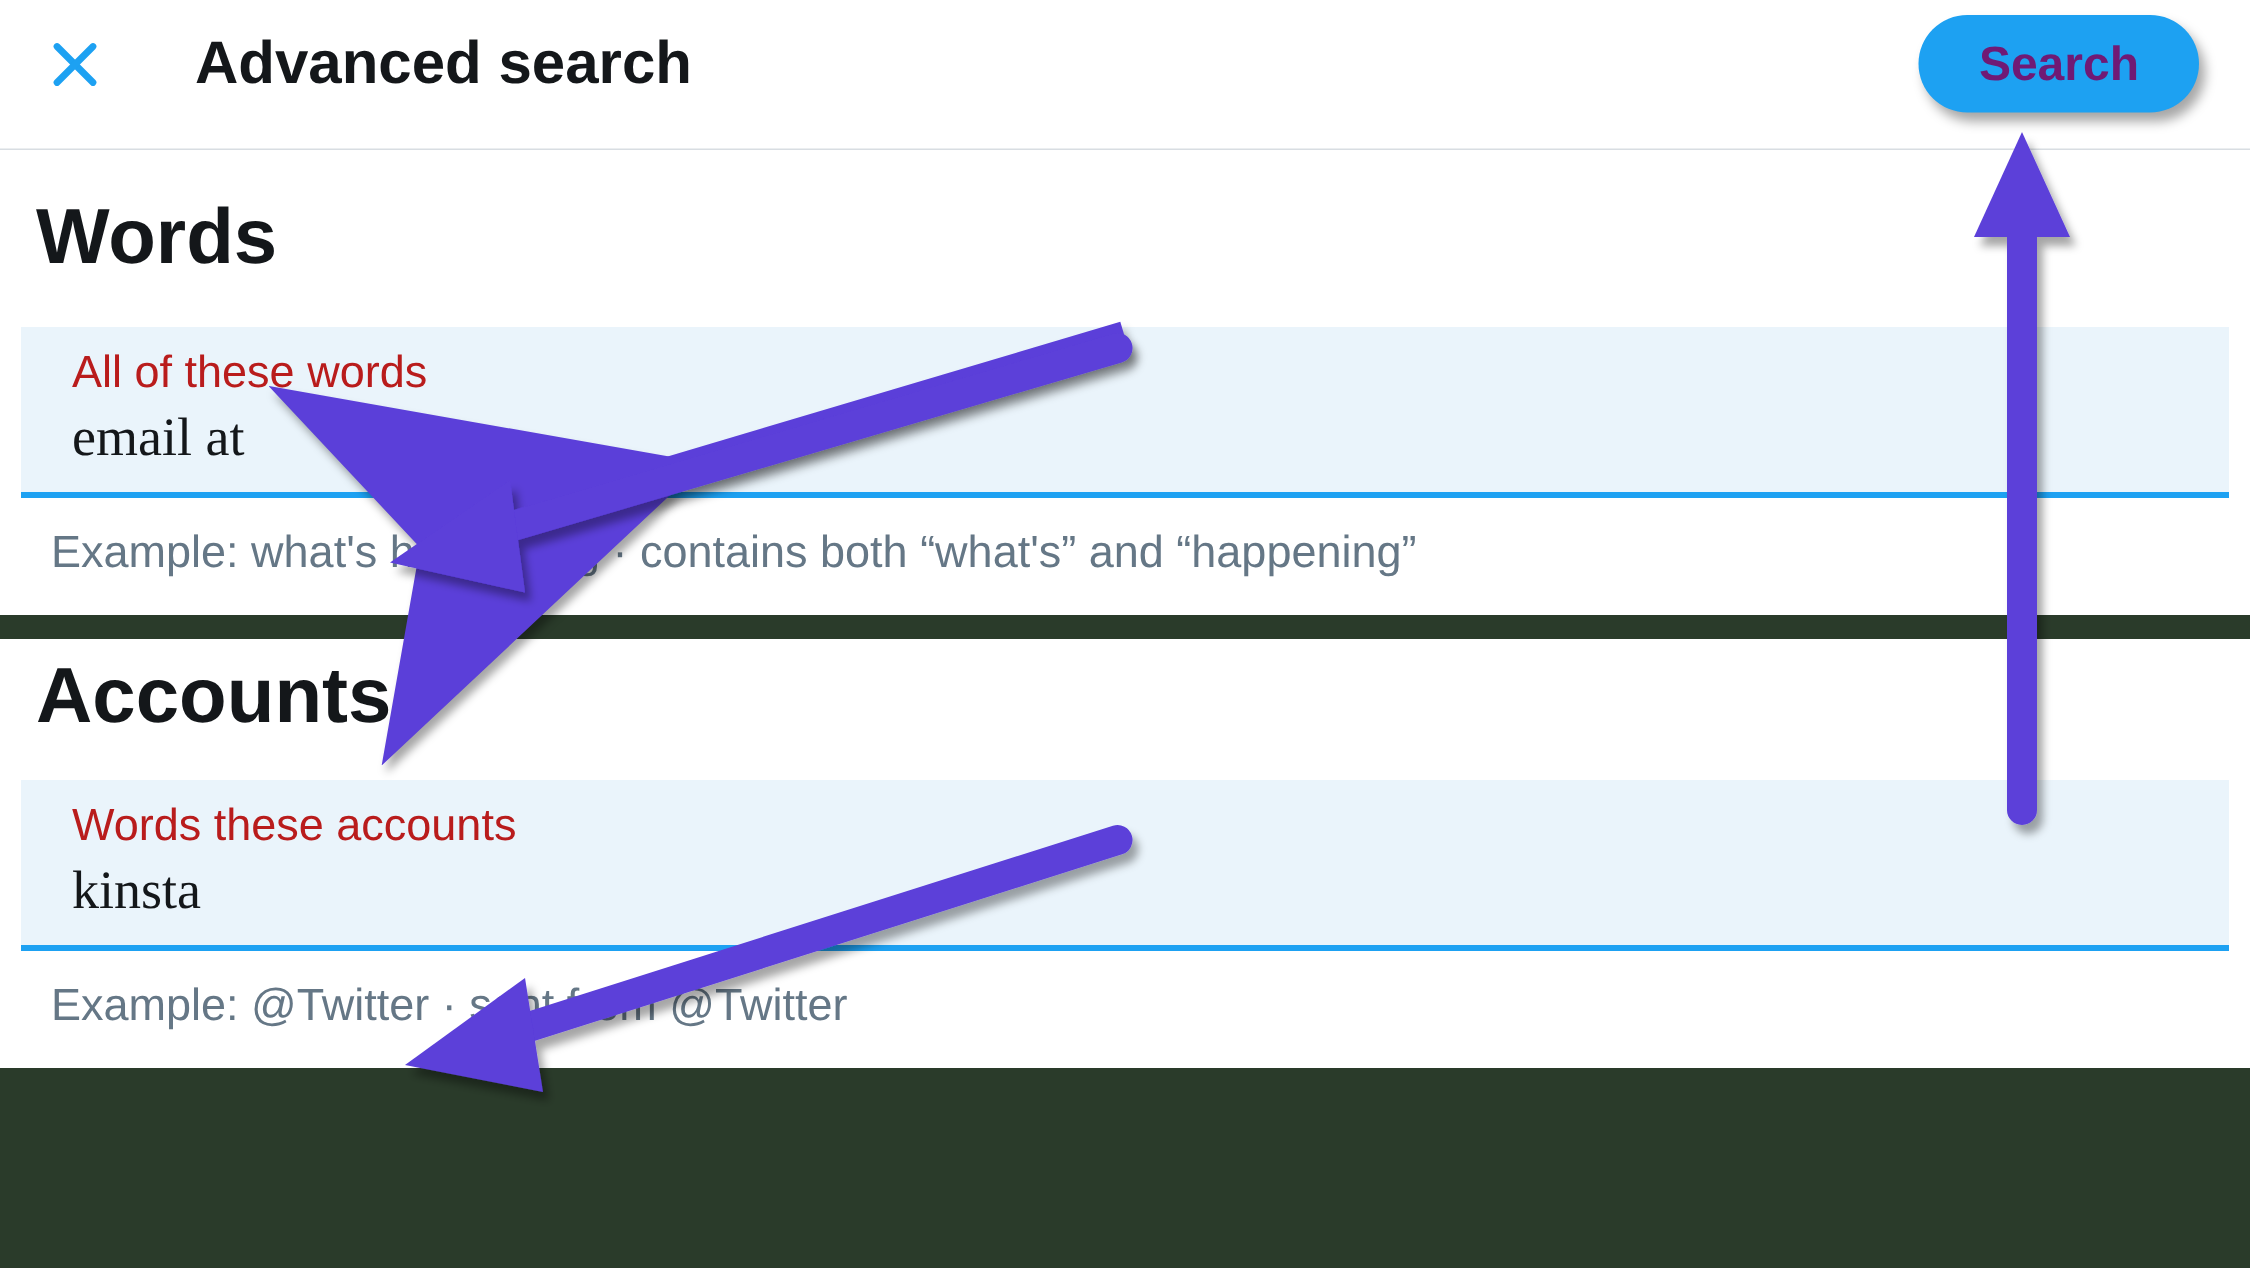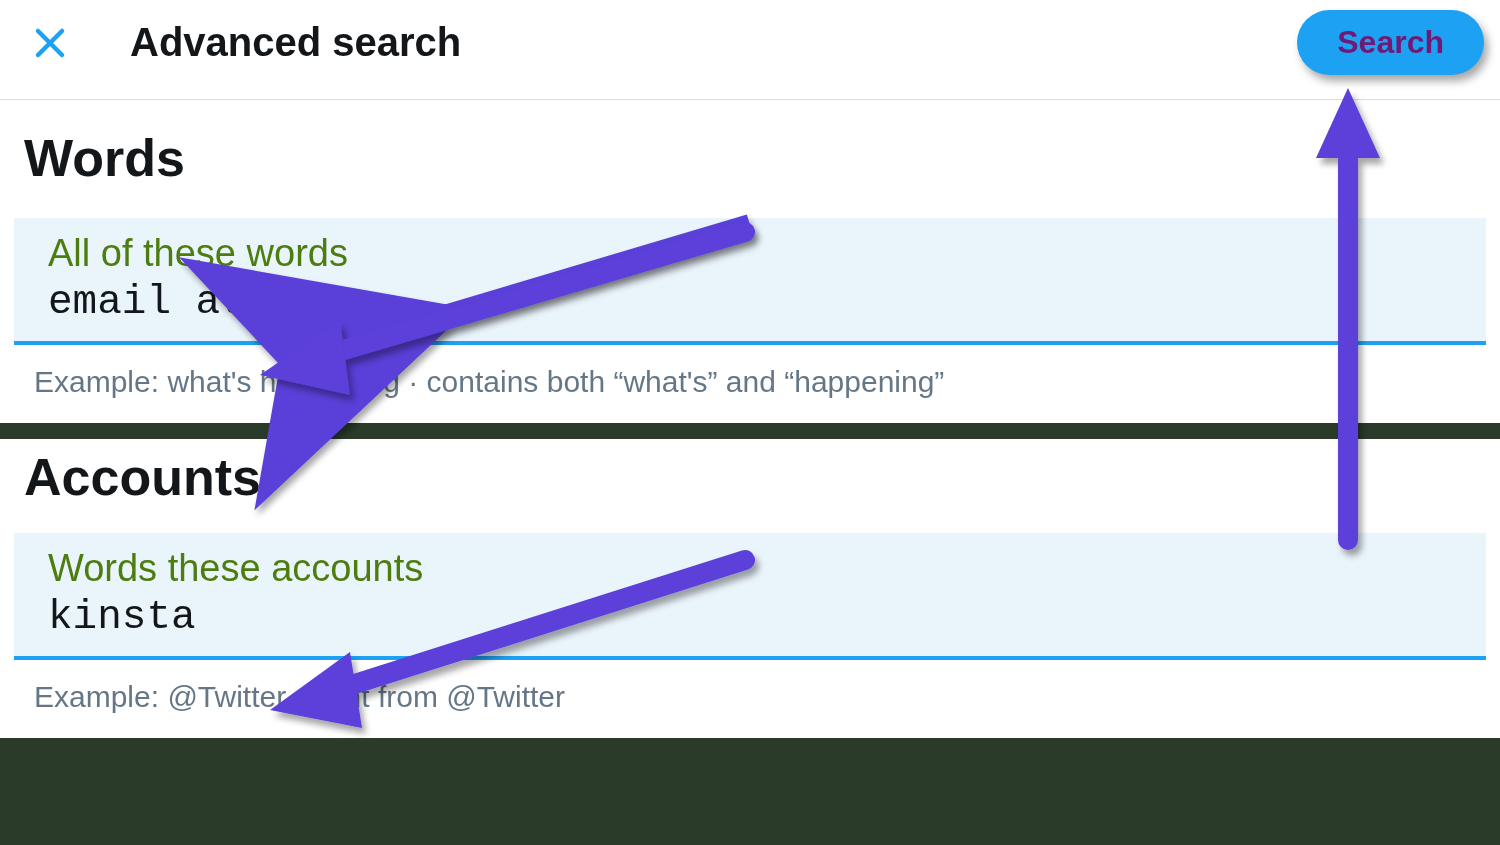--- a/index.html
+++ b/index.html
@@ -11,21 +11,21 @@
       position: relative;
       overflow: hidden;
     }
     .panel {
       background: #fff;
       position: relative;
     }
     .header {
       display: flex;
       align-items: center;
-      padding: 10px 16px 24px 30px;
+      padding: 10px 34px 24px 30px;
       border-bottom: 1px solid #d8dde2;
       background: #fff;
     }
     .close-x {
       width: 40px;
       height: 40px;
       display: flex;
       align-items: center;
       justify-content: center;
       cursor: pointer;
@@ -59,34 +59,34 @@
       color: #14171a;
       padding: 10px 24px 30px 24px;
     }
     .field {
       background: #eaf4fb;
       border-bottom: 4px solid #1da1f2;
       padding: 14px 34px 10px 34px;
       margin: 0 14px;
     }
     .field-label {
-      color: #4d7c0f;
-      font-size: 38px;
+      color: #b91c1c;
+      font-size: 30px;
       font-weight: 400;
       margin-bottom: 2px;
     }
     .field-input {
       border: none;
       background: transparent;
-      font-size: 41px;
+      font-size: 36px;
       color: #14171a;
       width: 100%;
       outline: none;
       padding: 2px 0 6px 0;
-      font-family: Liberation Mono, monospace;
+      font-family: Liberation Serif, serif;
     }
     .example {
       color: #657786;
       font-size: 30px;
       padding: 20px 34px 24px 34px;
     }
     .gap {
       height: 16px;
       background: #2a3b2a;
     }

